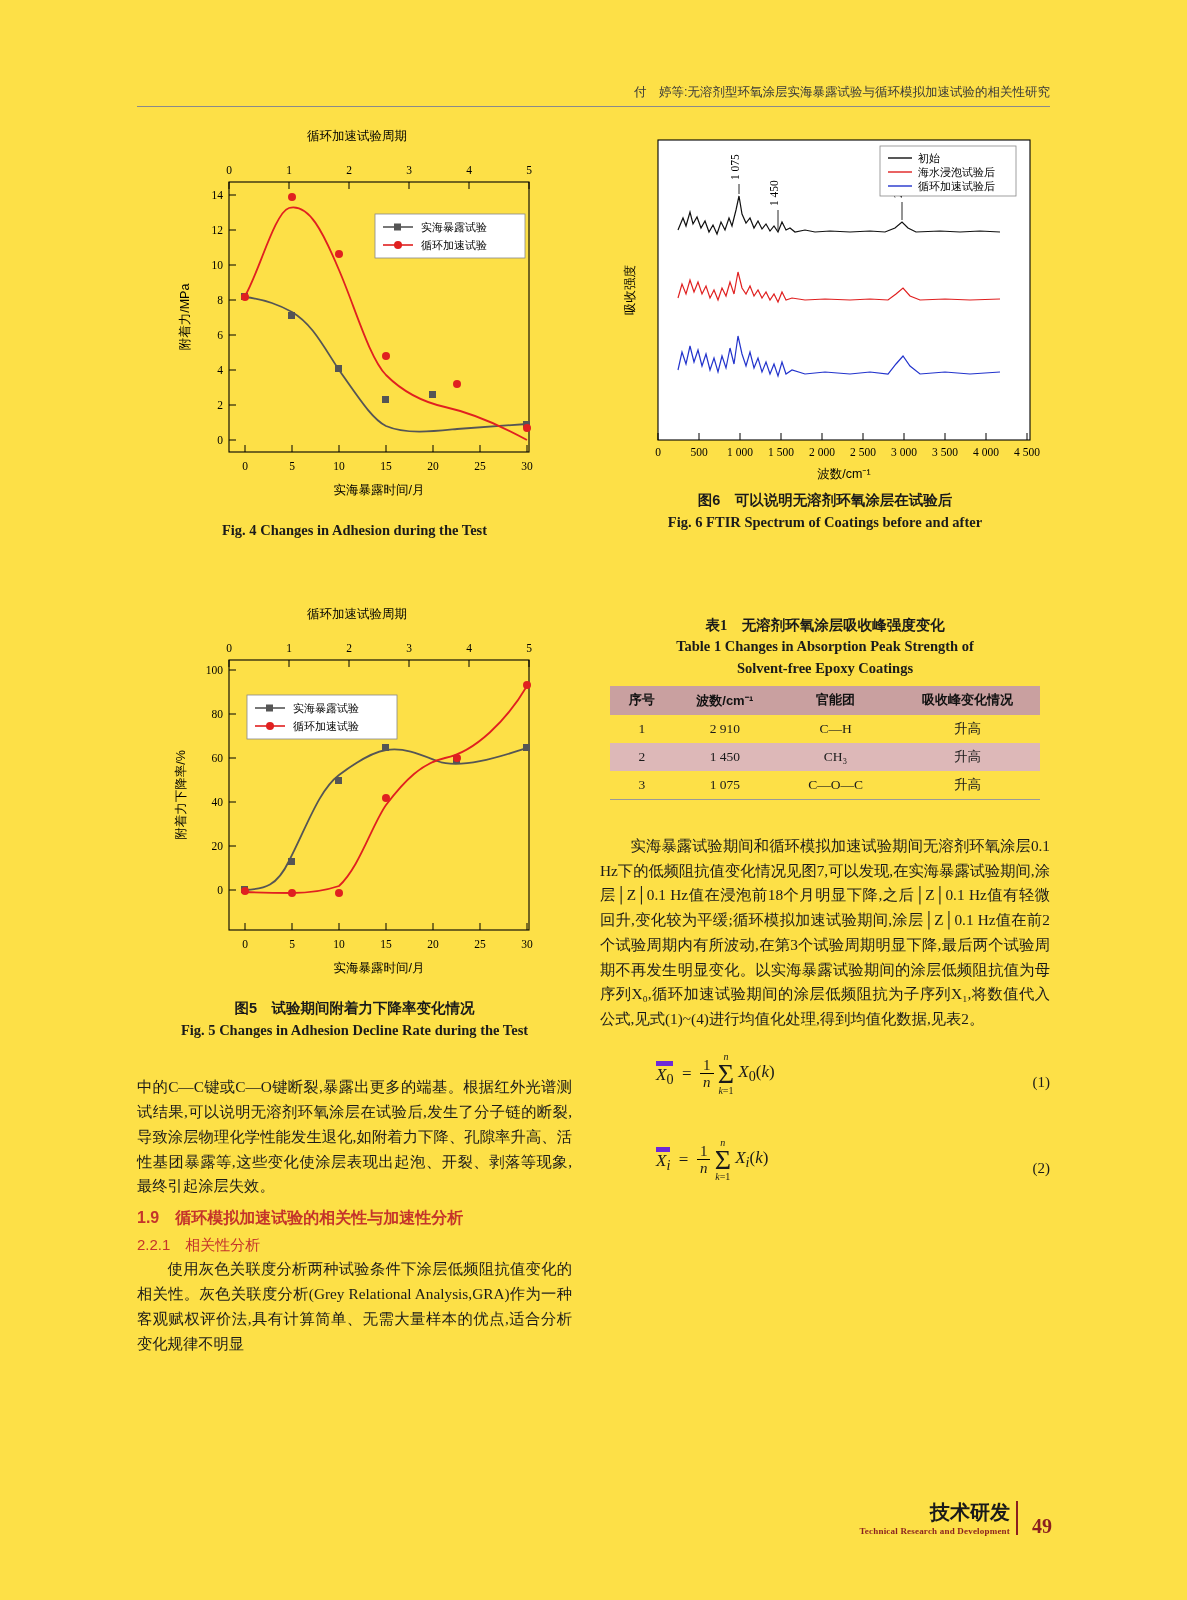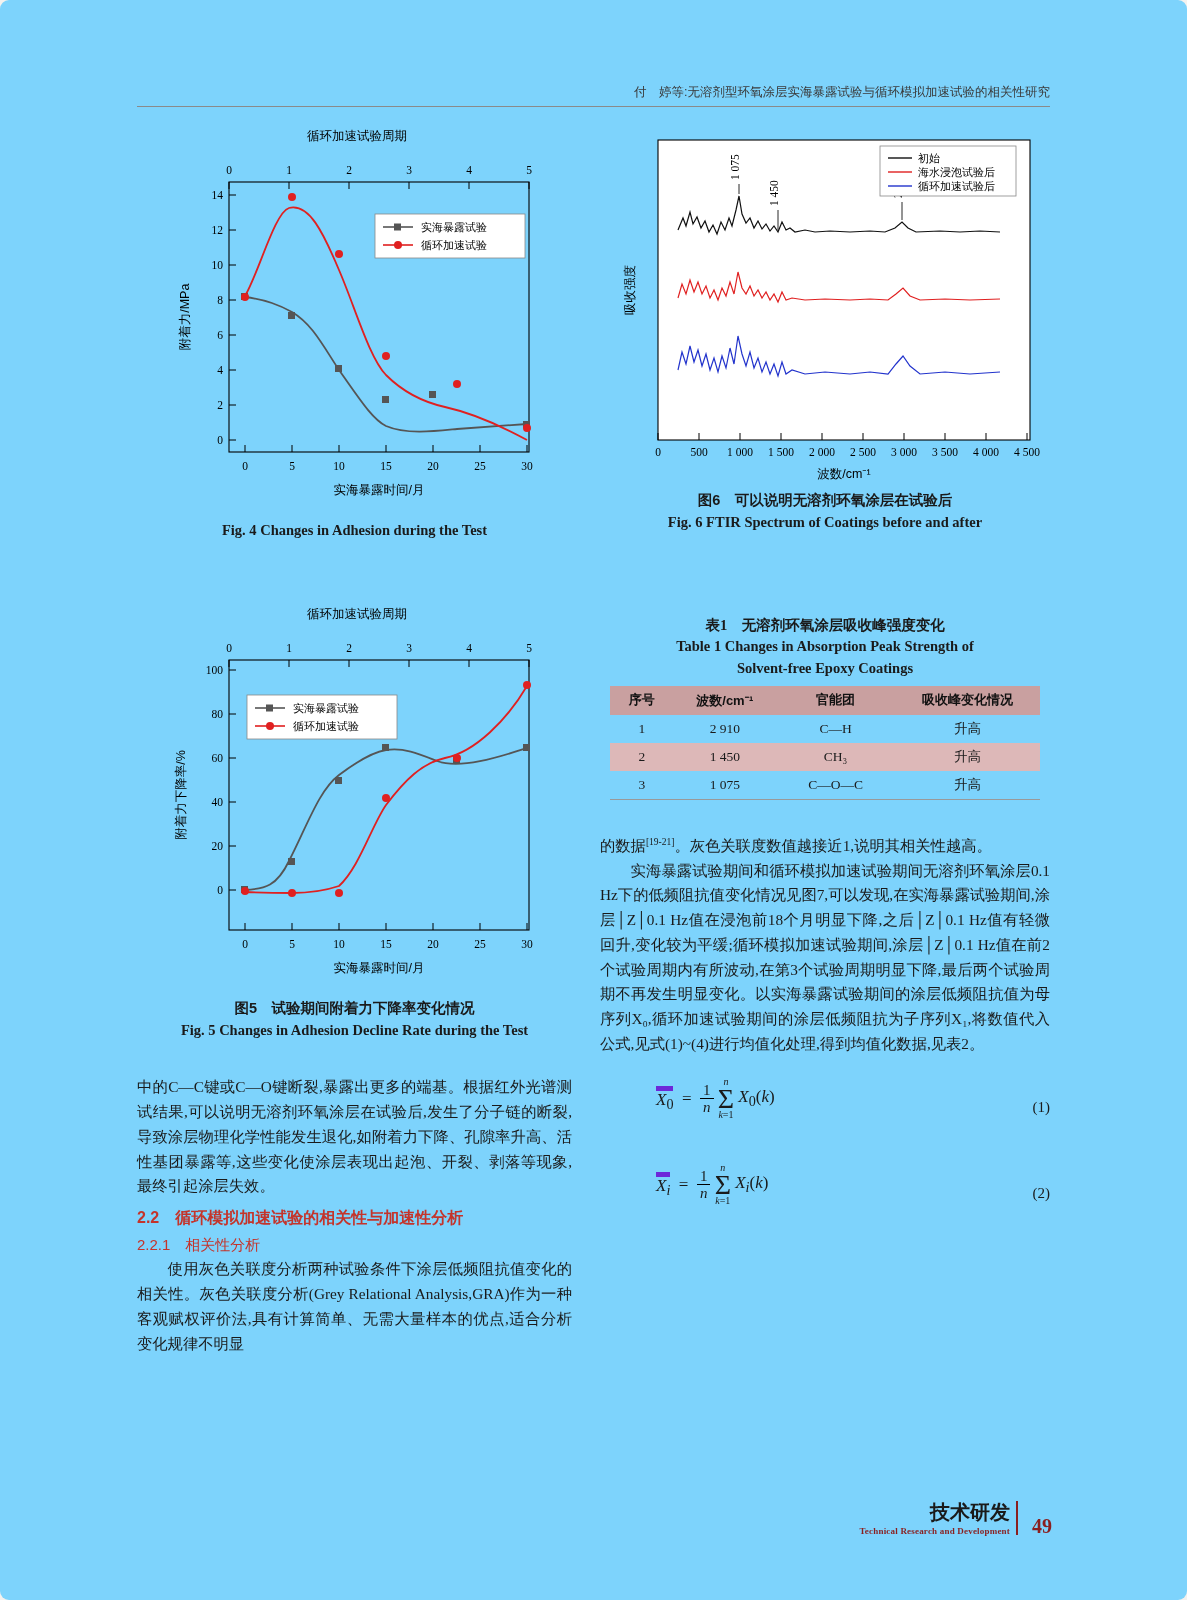--- a/index.html
+++ b/index.html
@@ -6,22 +6,21 @@
   body{
     width:1187px;height:1600px;
     background:#f4f2ef;
     font-family:"Liberation Serif", serif;
     color:#1a1a1a;
     position:relative;
     overflow:hidden;
   }
   .page{
     position:absolute;inset:0;
-    background:#7dd3fc;
-    border-radius:9px;
+    background:#fde047;
   }
   
   .runhead{
     position:absolute;top:84px;left:137px;width:913px;
     text-align:right;
     font-size:12.5px;
     color:#3a3a3a;
     font-family:"Liberation Sans", sans-serif;
   }
   .runhead-rule{
@@ -326,21 +325,21 @@
         </svg>
       </div>
       <div class="figcap">
         <div class="cn">图5　试验期间附着力下降率变化情况</div>
         <div class="en">Fig. 5    Changes in Adhesion Decline Rate during the Test</div>
       </div>
     </div>
 
     <div class="bodytext" style="margin-top:34px;">
       <p class="noind">中的C—C键或C—O键断裂,暴露出更多的端基。根据红外光谱测试结果,可以说明无溶剂环氧涂层在试验后,发生了分子链的断裂,导致涂层物理化学性能发生退化,如附着力下降、孔隙率升高、活性基团暴露等,这些变化使涂层表现出起泡、开裂、剥落等现象,最终引起涂层失效。</p>
-      <div class="head2">2.2　循环模拟加速试验的相关性与加速性分析</div>
+      <div class="head2">1.9　循环模拟加速试验的相关性与加速性分析</div>
       <div class="head3">2.2.1　相关性分析</div>
       <p>使用灰色关联度分析两种试验条件下涂层低频阻抗值变化的相关性。灰色关联度分析(Grey Relational Analysis,GRA)作为一种客观赋权评价法,具有计算简单、无需大量样本的优点,适合分析变化规律不明显</p>
     </div>
   </div>
 
   <div class="col-right">
 
     <div class="figbox">
       <div class="chart">
         <svg width="450" height="360" viewBox="0 0 450 360">
@@ -447,21 +446,20 @@
             <td>3</td>
             <td>1 075</td>
             <td>C—O—C</td>
             <td>升高</td>
           </tr>
         </tbody>
       </table>
     </div>
 
     <div class="bodytext" style="margin-top:34px;">
-      <p class="noind"><span>的数据</span><sup>[19-21]</sup><span>。灰色关联度数值越接近1,说明其相关性越高。</span></p>
       <p>实海暴露试验期间和循环模拟加速试验期间无溶剂环氧涂层0.1 Hz下的低频阻抗值变化情况见图7,可以发现,在实海暴露试验期间,涂层│Z│0.1 Hz值在浸泡前18个月明显下降,之后│Z│0.1 Hz值有轻微回升,变化较为平缓;循环模拟加速试验期间,涂层│Z│0.1 Hz值在前2个试验周期内有所波动,在第3个试验周期明显下降,最后两个试验周期不再发生明显变化。以实海暴露试验期间的涂层低频阻抗值为母序列X₀,循环加速试验期间的涂层低频阻抗为子序列X₁,将数值代入公式,见式(1)~(4)进行均值化处理,得到均值化数据,见表2。</p>
     </div>
 
     <div class="formula" style="margin-top:20px;">
       <span style="display:inline-block;margin-left:56px;vertical-align:middle;">
         <span class="ovl"><i>X</i><sub>0</sub></span>
       </span>
       <span style="vertical-align:middle;">&nbsp;=&nbsp;</span>
       <span class="frac">
         <span class="num">1</span><span class="den"><i>n</i></span>

